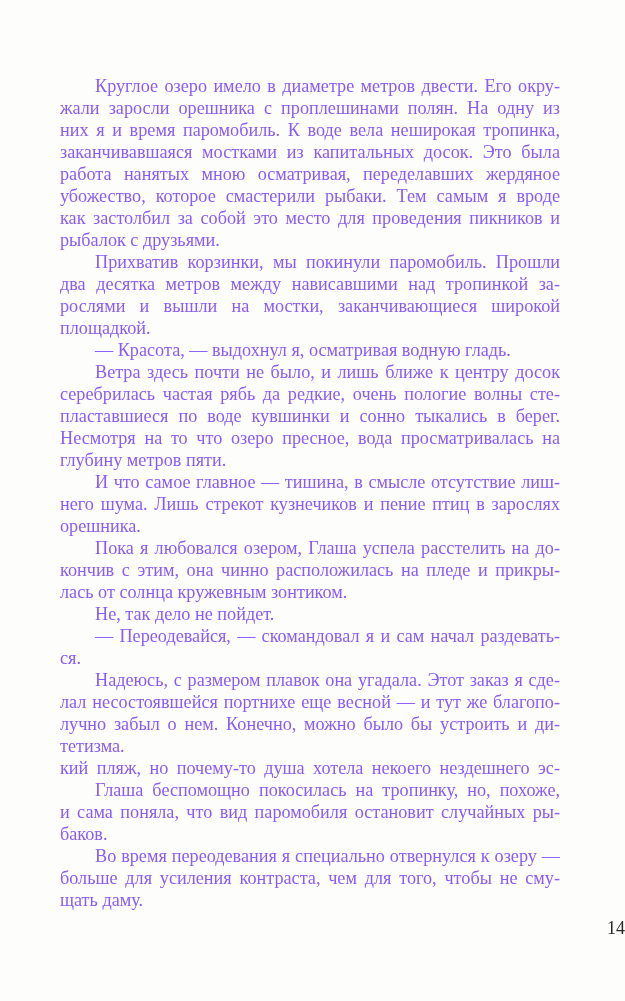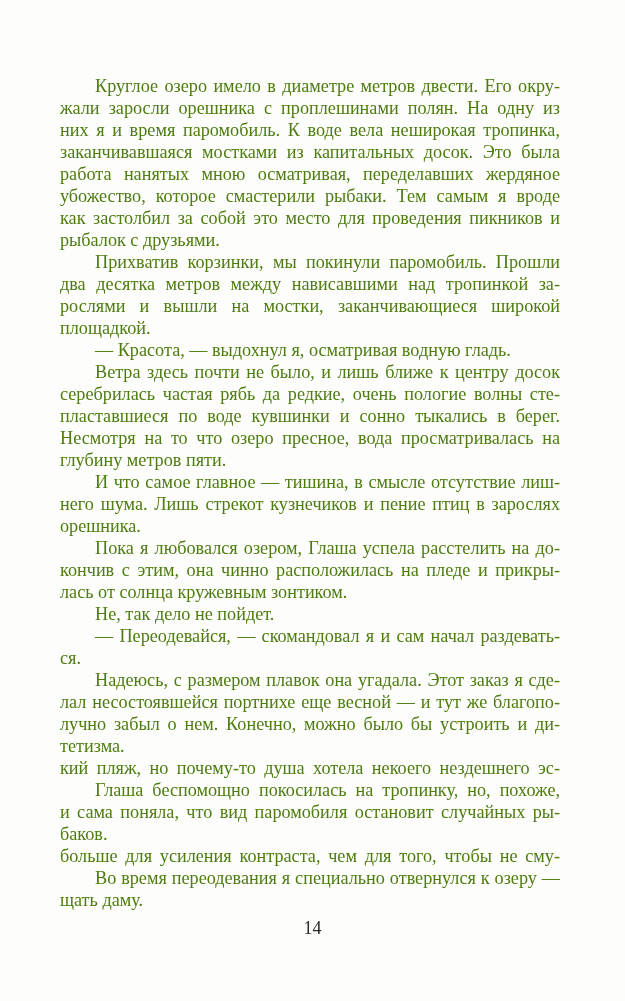--- a/index.html
+++ b/index.html
@@ -3,30 +3,30 @@
 <meta charset="utf-8">
 <style>
   html, body { margin: 0; padding: 0; }
   body {
     width: 625px; height: 1001px; background: #fdfdfb; overflow: hidden;
     position: relative;
   }
   .page {
     position: absolute; left: 60px; top: 75px; width: 500px;
     font-family: "Liberation Serif", "DejaVu Serif", serif;
-    font-size: 18.2px; color: #4d7c0f;
+    font-size: 18.2px; color: #8b5cf6;
   }
   .line {
     display: block; height: 22px; line-height: 22px; white-space: nowrap;
     text-align: justify; text-align-last: justify;
   }
   .line.indent { padding-left: 35px; }
   .line.last { text-align-last: left; }
   .pagenum {
-    position: absolute; left: 0; width: 625px; top: 918px; text-align: center;
+    position: absolute; left: 0; width: 625px; top: 918px; text-align: right;
     font-family: "Liberation Serif", "DejaVu Serif", serif;
     font-size: 18px; color: #2a2a2a;
   }
 </style>
 </head>
 <body>
 
 <div class="page" id="page-body">
     <span class="line indent">Круглое озеро имело в диаметре метров двести. Его окру-</span>
     <span class="line">жали заросли орешника с проплешинами полян. На одну из</span>
@@ -56,17 +56,17 @@
     <span class="line indent">— Переодевайся, — скомандовал я и сам начал раздевать-</span>
     <span class="line last">ся.</span>
     <span class="line indent">Надеюсь, с размером плавок она угадала. Этот заказ я сде-</span>
     <span class="line">лал несостоявшейся портнихе еще весной — и тут же благопо-</span>
     <span class="line">лучно забыл о нем. Конечно, можно было бы устроить и ди-</span>
     <span class="line last">тетизма.</span>
     <span class="line">кий пляж, но почему-то душа хотела некоего нездешнего эс-</span>
     <span class="line indent">Глаша беспомощно покосилась на тропинку, но, похоже,</span>
     <span class="line">и сама поняла, что вид паромобиля остановит случайных ры-</span>
     <span class="line last">баков.</span>
+    <span class="line indent">Во время переодевания я специально отвернулся к озеру —</span>
     <span class="line">больше для усиления контраста, чем для того, чтобы не сму-</span>
-    <span class="line indent">Во время переодевания я специально отвернулся к озеру —</span>
     <span class="line last">щать даму.</span>
   </div>
 <div class="pagenum">14</div>
 
 </body></html>

